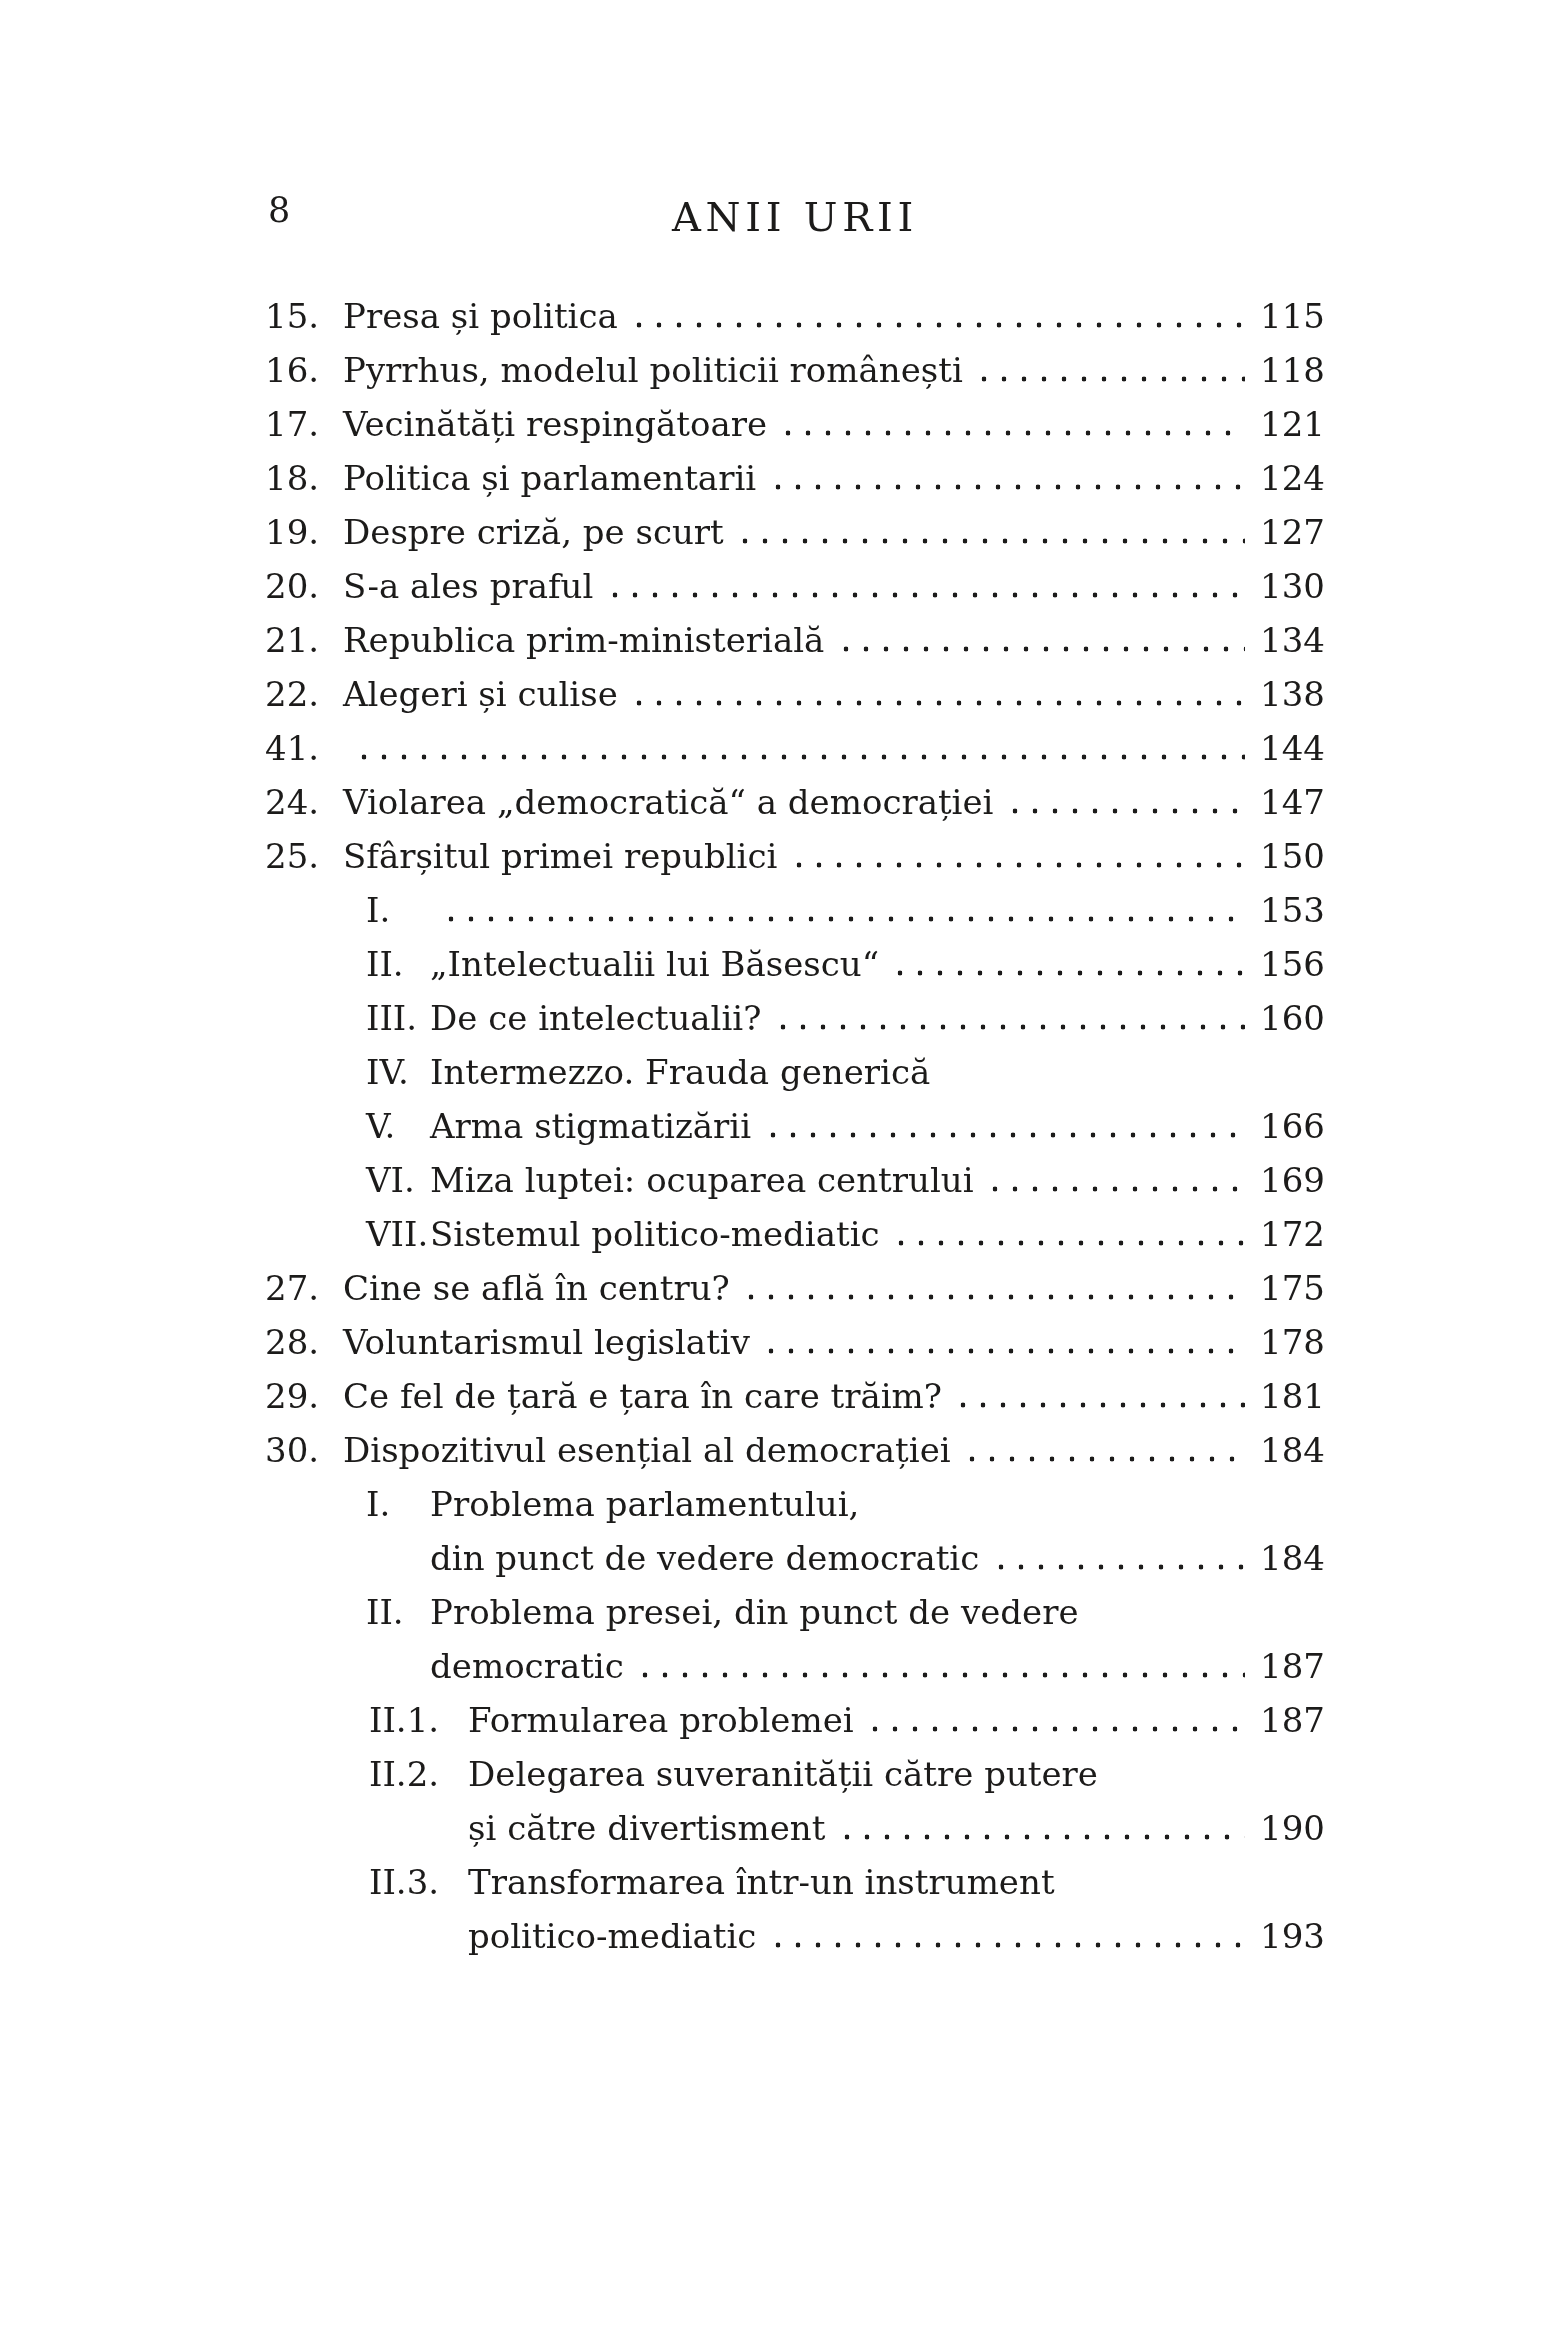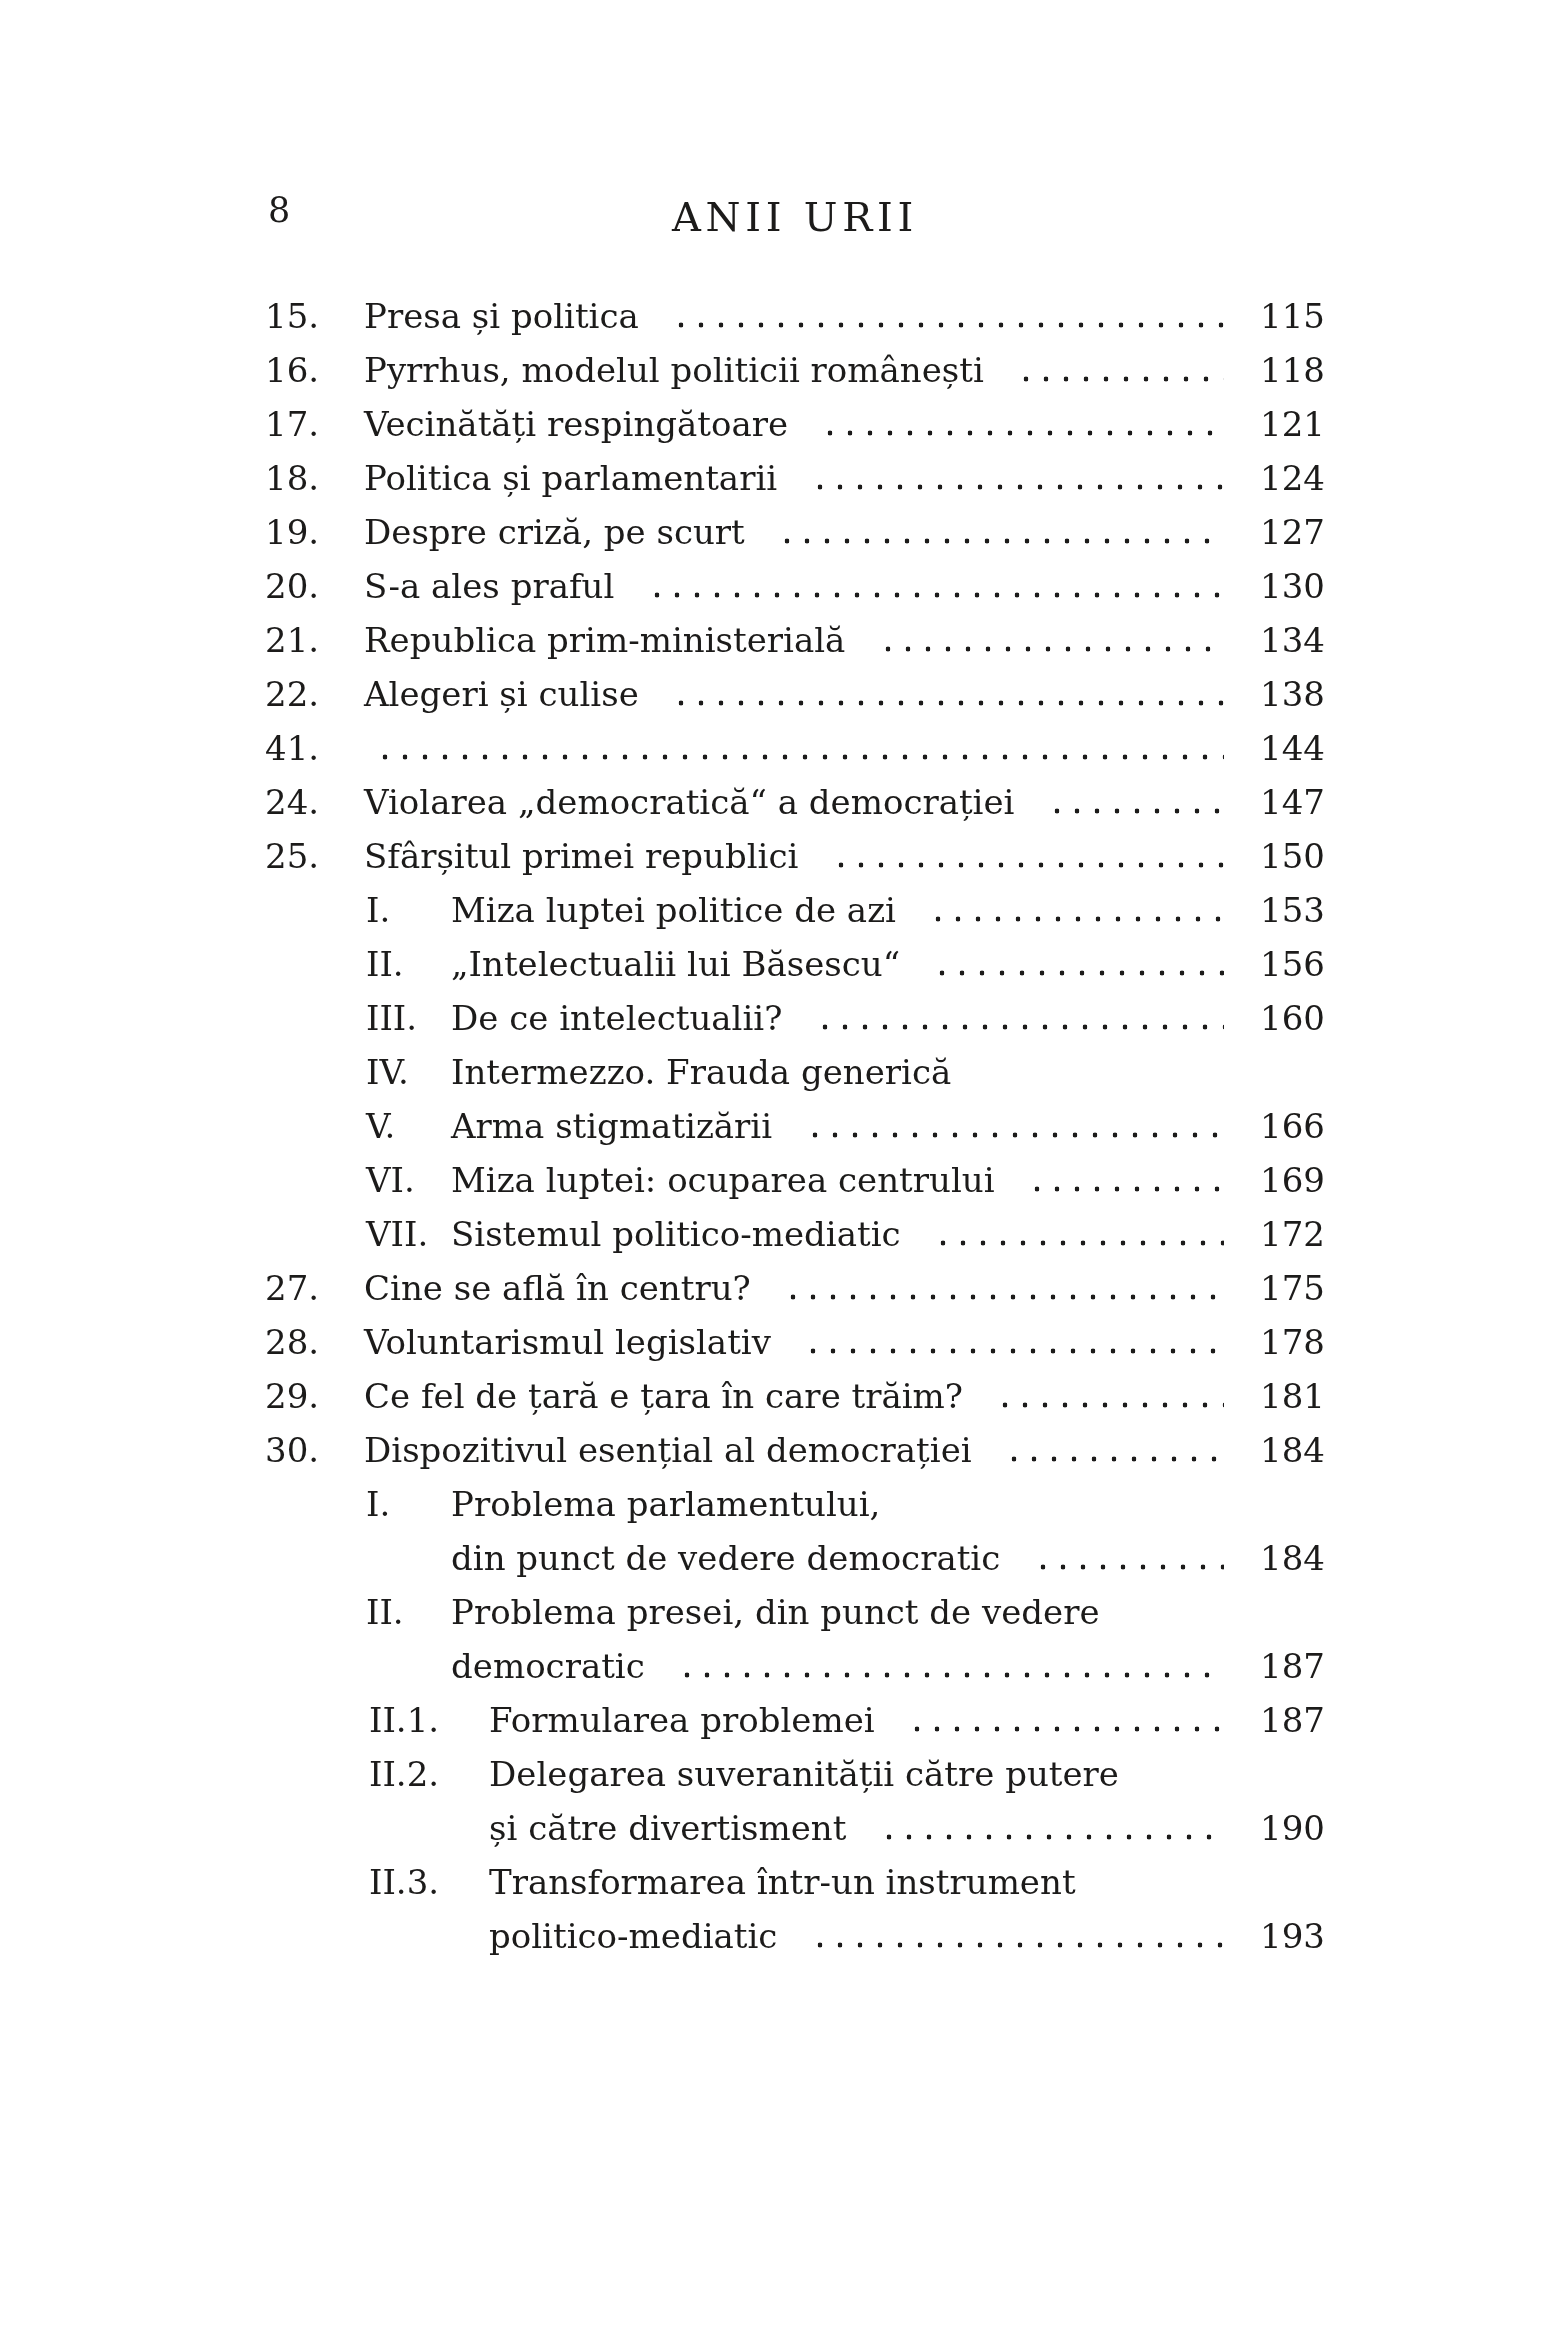--- a/index.html
+++ b/index.html
@@ -41,21 +41,20 @@
     top: 289px;
     width: 1060px;
   }
   .row {
     display: flex;
     align-items: baseline;
     height: 54px;
     line-height: 54px;
     font-size: 34px;
     white-space: nowrap;
-    gap: 21px;
   }
   .num   { flex: 0 0 auto; }
   .lvl0 .num { width: 78px; margin-left: 0; }
   .lvl1 .num { width: 64px; margin-left: 101px; }
   .lvl2 .num { width: 99px; margin-left: 104px; }
   .label { flex: 0 0 auto; }
   .leader {
     flex: 1 1 auto;
     align-self: stretch;
     margin: 0 15px 0 11.4px;
@@ -141,21 +140,20 @@
       <span class="page">147</span>
     </div>
       <div class="row lvl0">
       <span class="num">25.</span>
       <span class="label">Sfârșitul primei republici</span>
       <span class="leader"></span>
       <span class="page">150</span>
     </div>
       <div class="row lvl1">
       <span class="num">I.</span>
-      <span class="label">Miza luptei politice de azi</span>
       <span class="leader"></span>
       <span class="page">153</span>
     </div>
       <div class="row lvl1">
       <span class="num">II.</span>
       <span class="label">„Intelectualii lui Băsescu“</span>
       <span class="leader"></span>
       <span class="page">156</span>
     </div>
       <div class="row lvl1">

